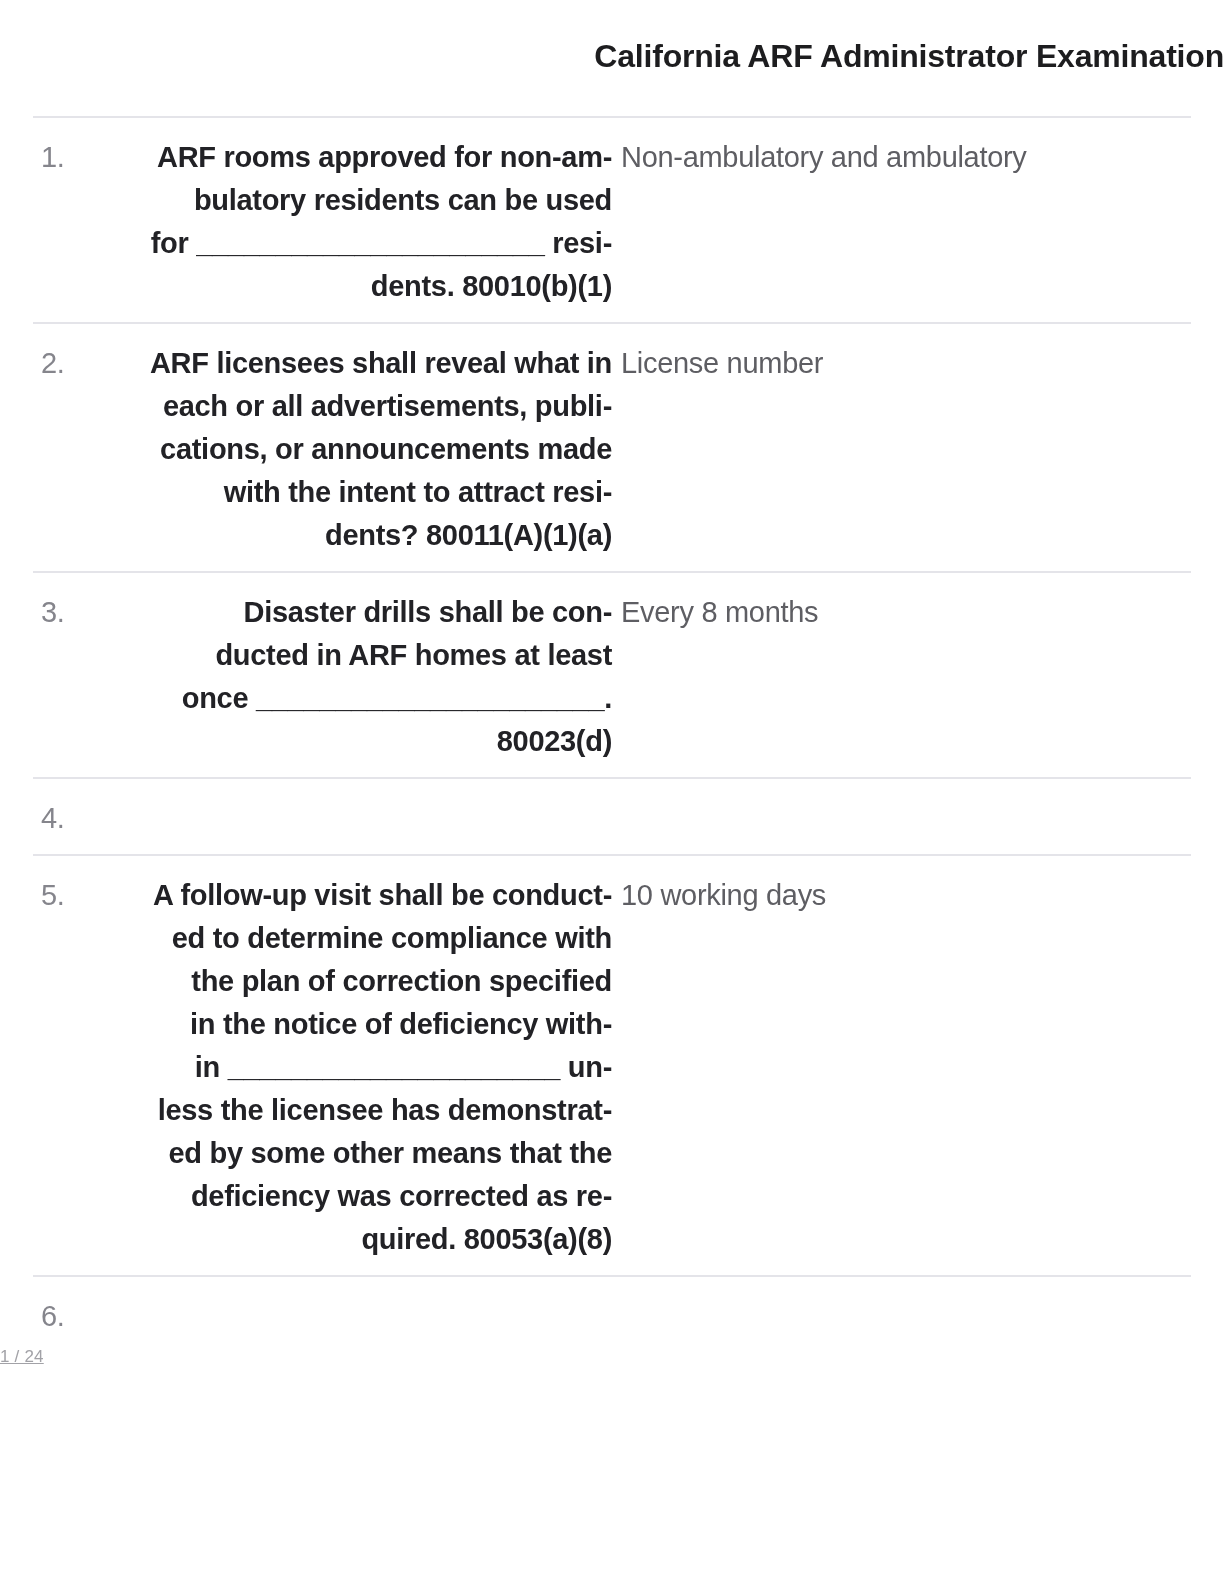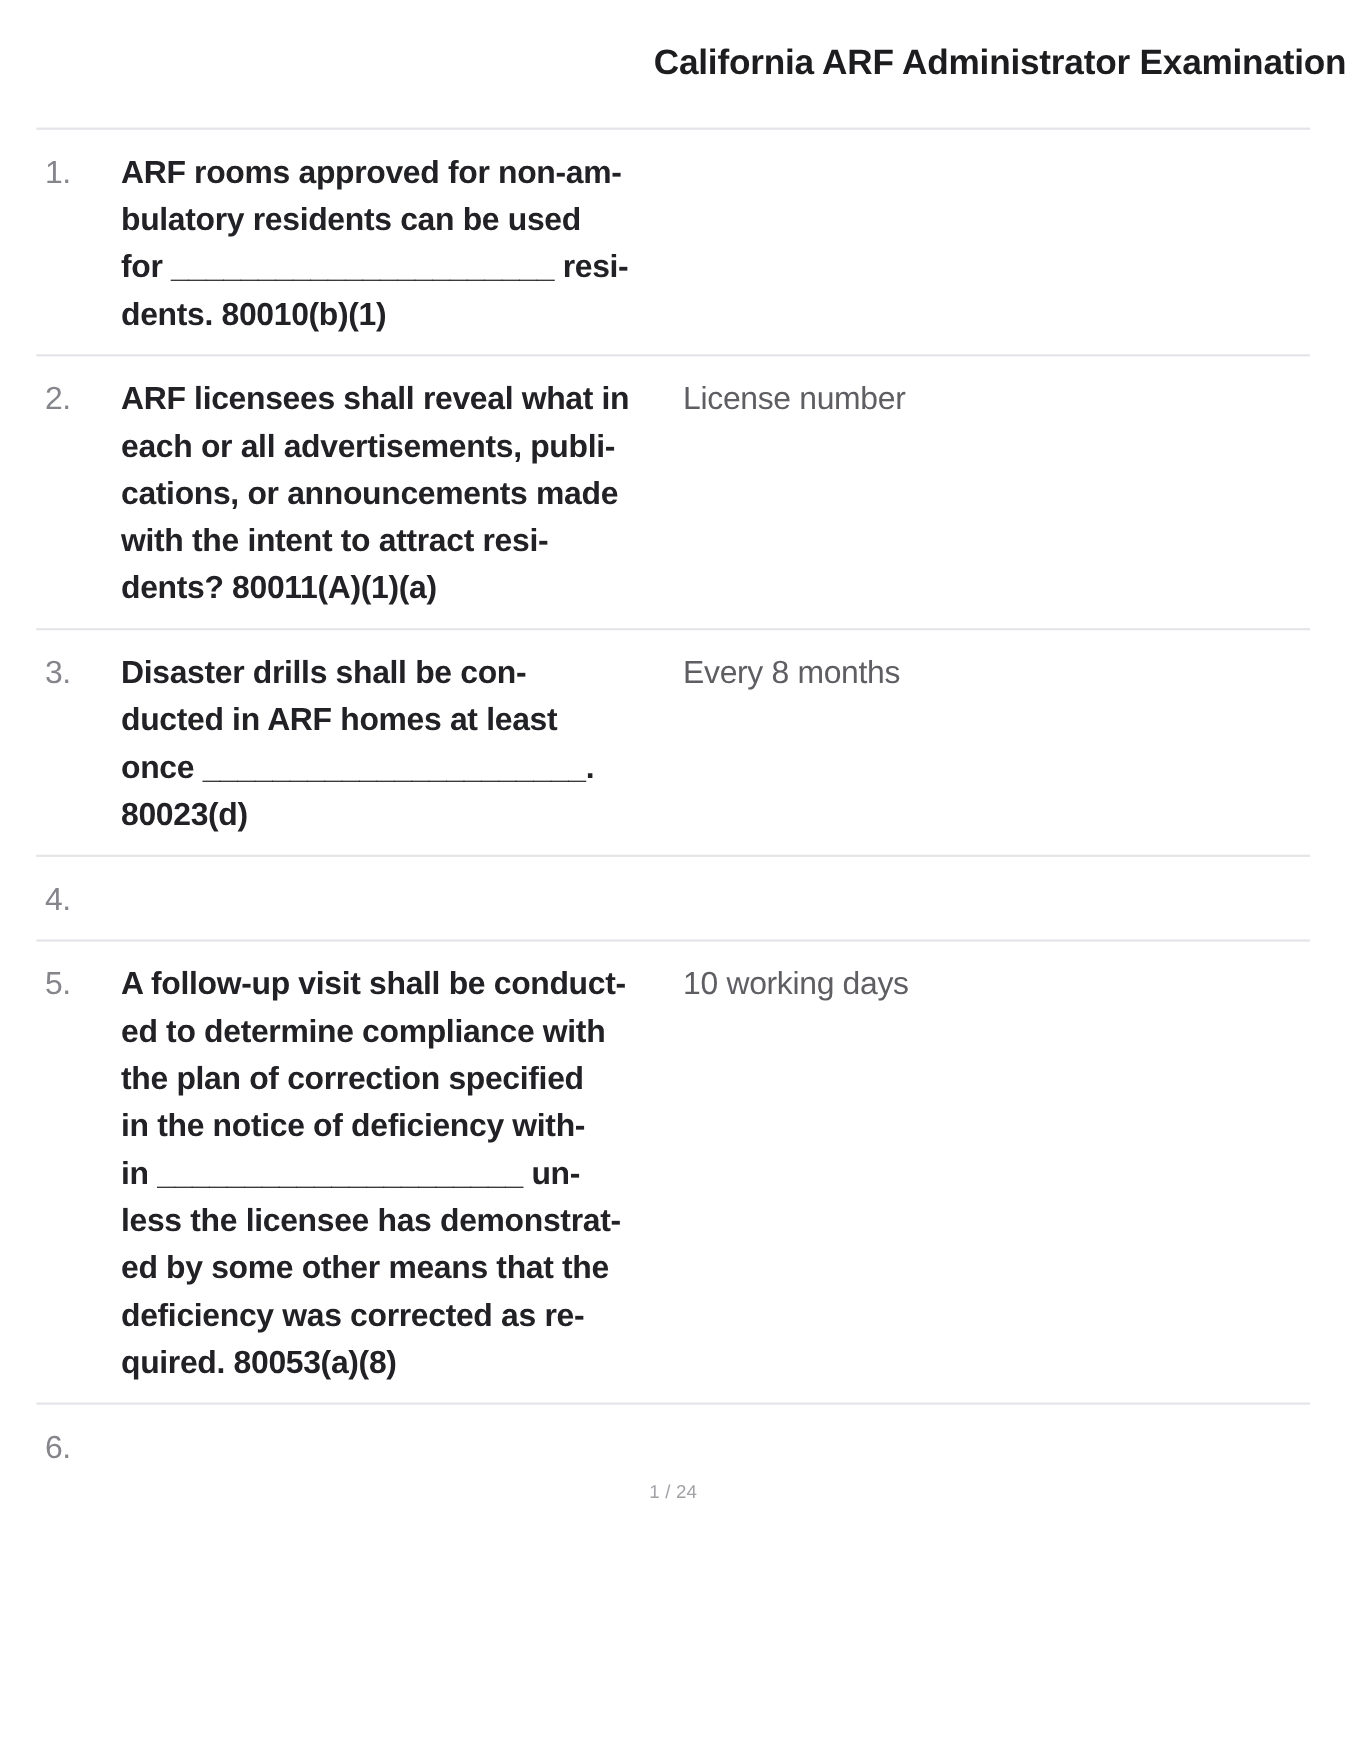--- a/index.html
+++ b/index.html
@@ -49,52 +49,54 @@
   .qa-question {
     box-sizing: border-box;
     width: 502px;
     flex: 0 0 502px;
     font-size: 29px;
     line-height: 43px;
     font-weight: 600;
     letter-spacing: -0.3px;
     color: #222226;
     white-space: pre;
+    text-align: right;
   }
   .qa-answer {
     flex: 1 1 auto;
     margin-left: 9px;
     font-size: 29px;
     line-height: 43px;
     letter-spacing: -0.3px;
     color: #5e5e63;
     font-weight: 400;
   }
   .page-footer {
     margin-top: 8px;
-    text-align: center;
     font-size: 17px;
     line-height: 22px;
     color: #a2a2a7;
     letter-spacing: 0.2px;
+    text-decoration: underline;
   }
 </style>
 </head>
 <body>
 
 <h1 class="page-title">California ARF Administrator Examination</h1>
 
 <div class="qa-list">
 
   <div class="qa-row">
     <div class="qa-num">1.</div>
     <div class="qa-question">ARF rooms approved for non-am-
 bulatory residents can be used
 for ______________________ resi-
 dents. 80010(b)(1)</div>
+    <div class="qa-answer">Non-ambulatory and ambulatory</div>
   </div>
 
   <div class="qa-row">
     <div class="qa-num">2.</div>
     <div class="qa-question">ARF licensees shall reveal what in
 each or all advertisements, publi-
 cations, or announcements made
 with the intent to attract resi-
 dents? 80011(A)(1)(a)</div>
     <div class="qa-answer">License number</div>

